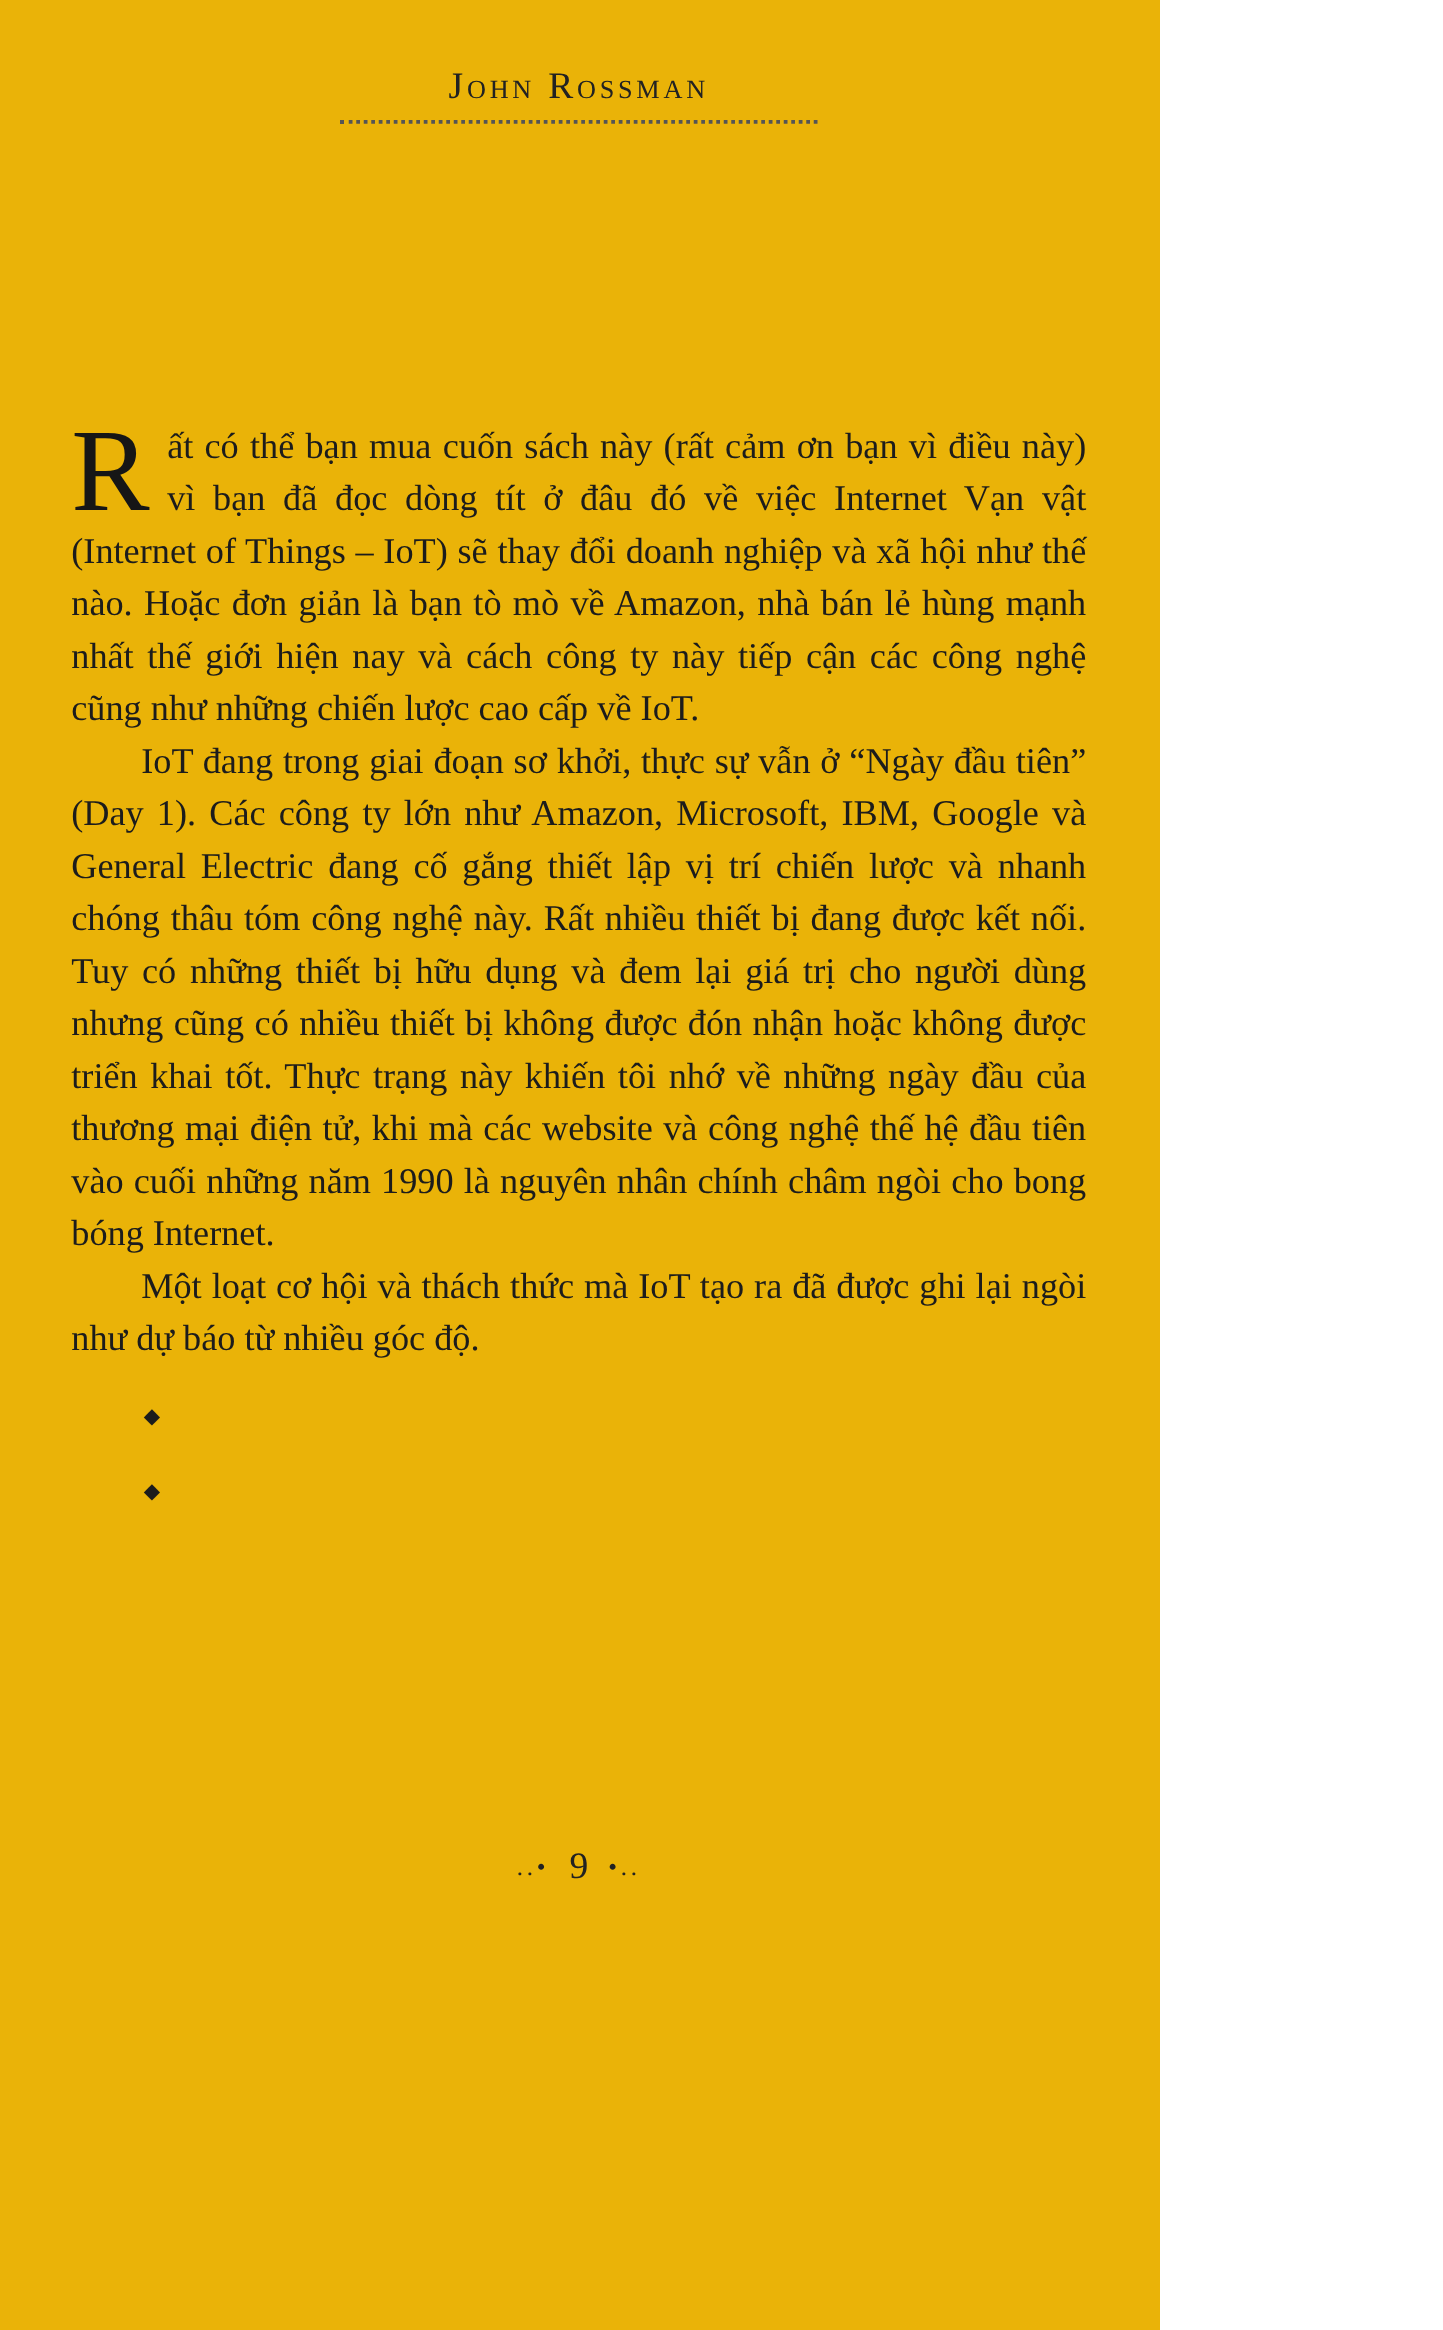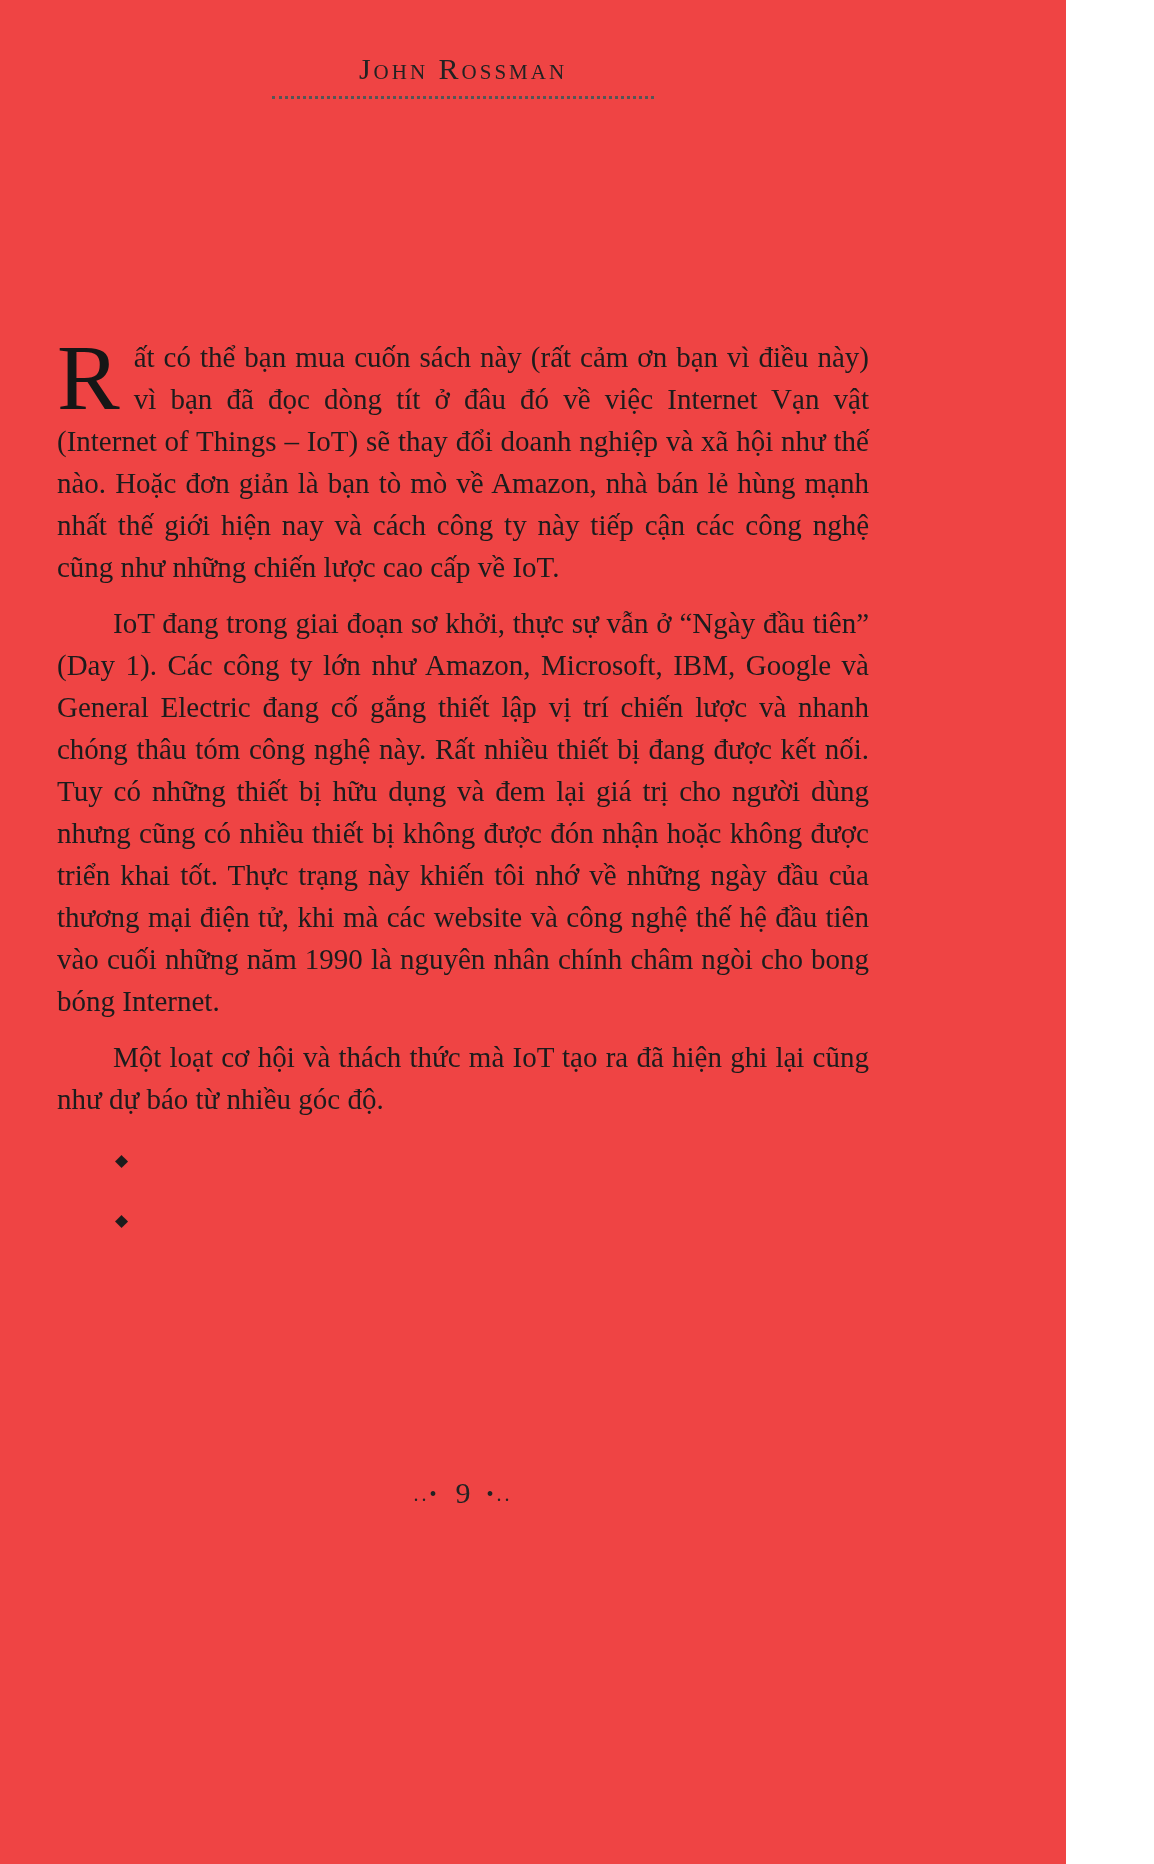--- a/index.html
+++ b/index.html
@@ -8,23 +8,23 @@
     background: #ffffff;
   }
 
   body {
     font-family: "Liberation Serif", "DejaVu Serif", serif;
     color: #1e1e1e;
   }
 
   .page {
     position: relative;
-    width: 1066px;
+    width: 928px;
     height: 1864px;
-    background: #ef4444;
+    background: #eab308;
     overflow: hidden;
   }
 
   
   .running-head {
     position: absolute;
     top: 52px;
     left: 57px;
     width: 812px;
     text-align: center;
@@ -54,21 +54,20 @@
     font-size: 29px;
     line-height: 42px;
     text-align: justify;
     color: #1c1c1c;
   }
 
   .para { margin: 0; }
 
   .para.indent {
     text-indent: 56px;
-    margin-top: 14px;
   }
 
   .dropcap {
     float: left;
     font-size: 94px;
     line-height: 74px;
     padding: 4px 14px 0 0;
     color: #161616;
   }
 
@@ -136,21 +135,21 @@
   </header>
 
   <main class="body-text">
 
     <p class="para first">
       <span class="dropcap">R</span><span>ất có thể bạn mua cuốn sách này (rất cảm ơn bạn vì điều này) vì bạn đã đọc dòng tít ở đâu đó về việc Internet Vạn vật (Internet of Things – IoT) sẽ thay đổi doanh nghiệp và xã hội như thế nào. Hoặc đơn giản là bạn tò mò về Amazon, nhà bán lẻ hùng mạnh nhất thế giới hiện nay và cách công ty này tiếp cận các công nghệ cũng như những chiến lược cao cấp về IoT.</span>
     </p>
 
     <p class="para indent">IoT đang trong giai đoạn sơ khởi, thực sự vẫn ở “Ngày đầu tiên” (Day 1). Các công ty lớn như Amazon, Microsoft, IBM, Google và General Electric đang cố gắng thiết lập vị trí chiến lược và nhanh chóng thâu tóm công nghệ này. Rất nhiều thiết bị đang được kết nối. Tuy có những thiết bị hữu dụng và đem lại giá trị cho người dùng nhưng cũng có nhiều thiết bị không được đón nhận hoặc không được triển khai tốt. Thực trạng này khiến tôi nhớ về những ngày đầu của thương mại điện tử, khi mà các website và công nghệ thế hệ đầu tiên vào cuối những năm 1990 là nguyên nhân chính châm ngòi cho bong bóng Internet.</p>
 
-    <p class="para indent">Một loạt cơ hội và thách thức mà IoT tạo ra đã hiện ghi lại cũng như dự báo từ nhiều góc độ.</p>
+    <p class="para indent">Một loạt cơ hội và thách thức mà IoT tạo ra đã được ghi lại ngòi như dự báo từ nhiều góc độ.</p>
 
     <ul class="bullets">
 
       <li class="bullet">
         <span class="marker">◆</span>
       </li>
 
       <li class="bullet">
         <span class="marker">◆</span>
       </li>

